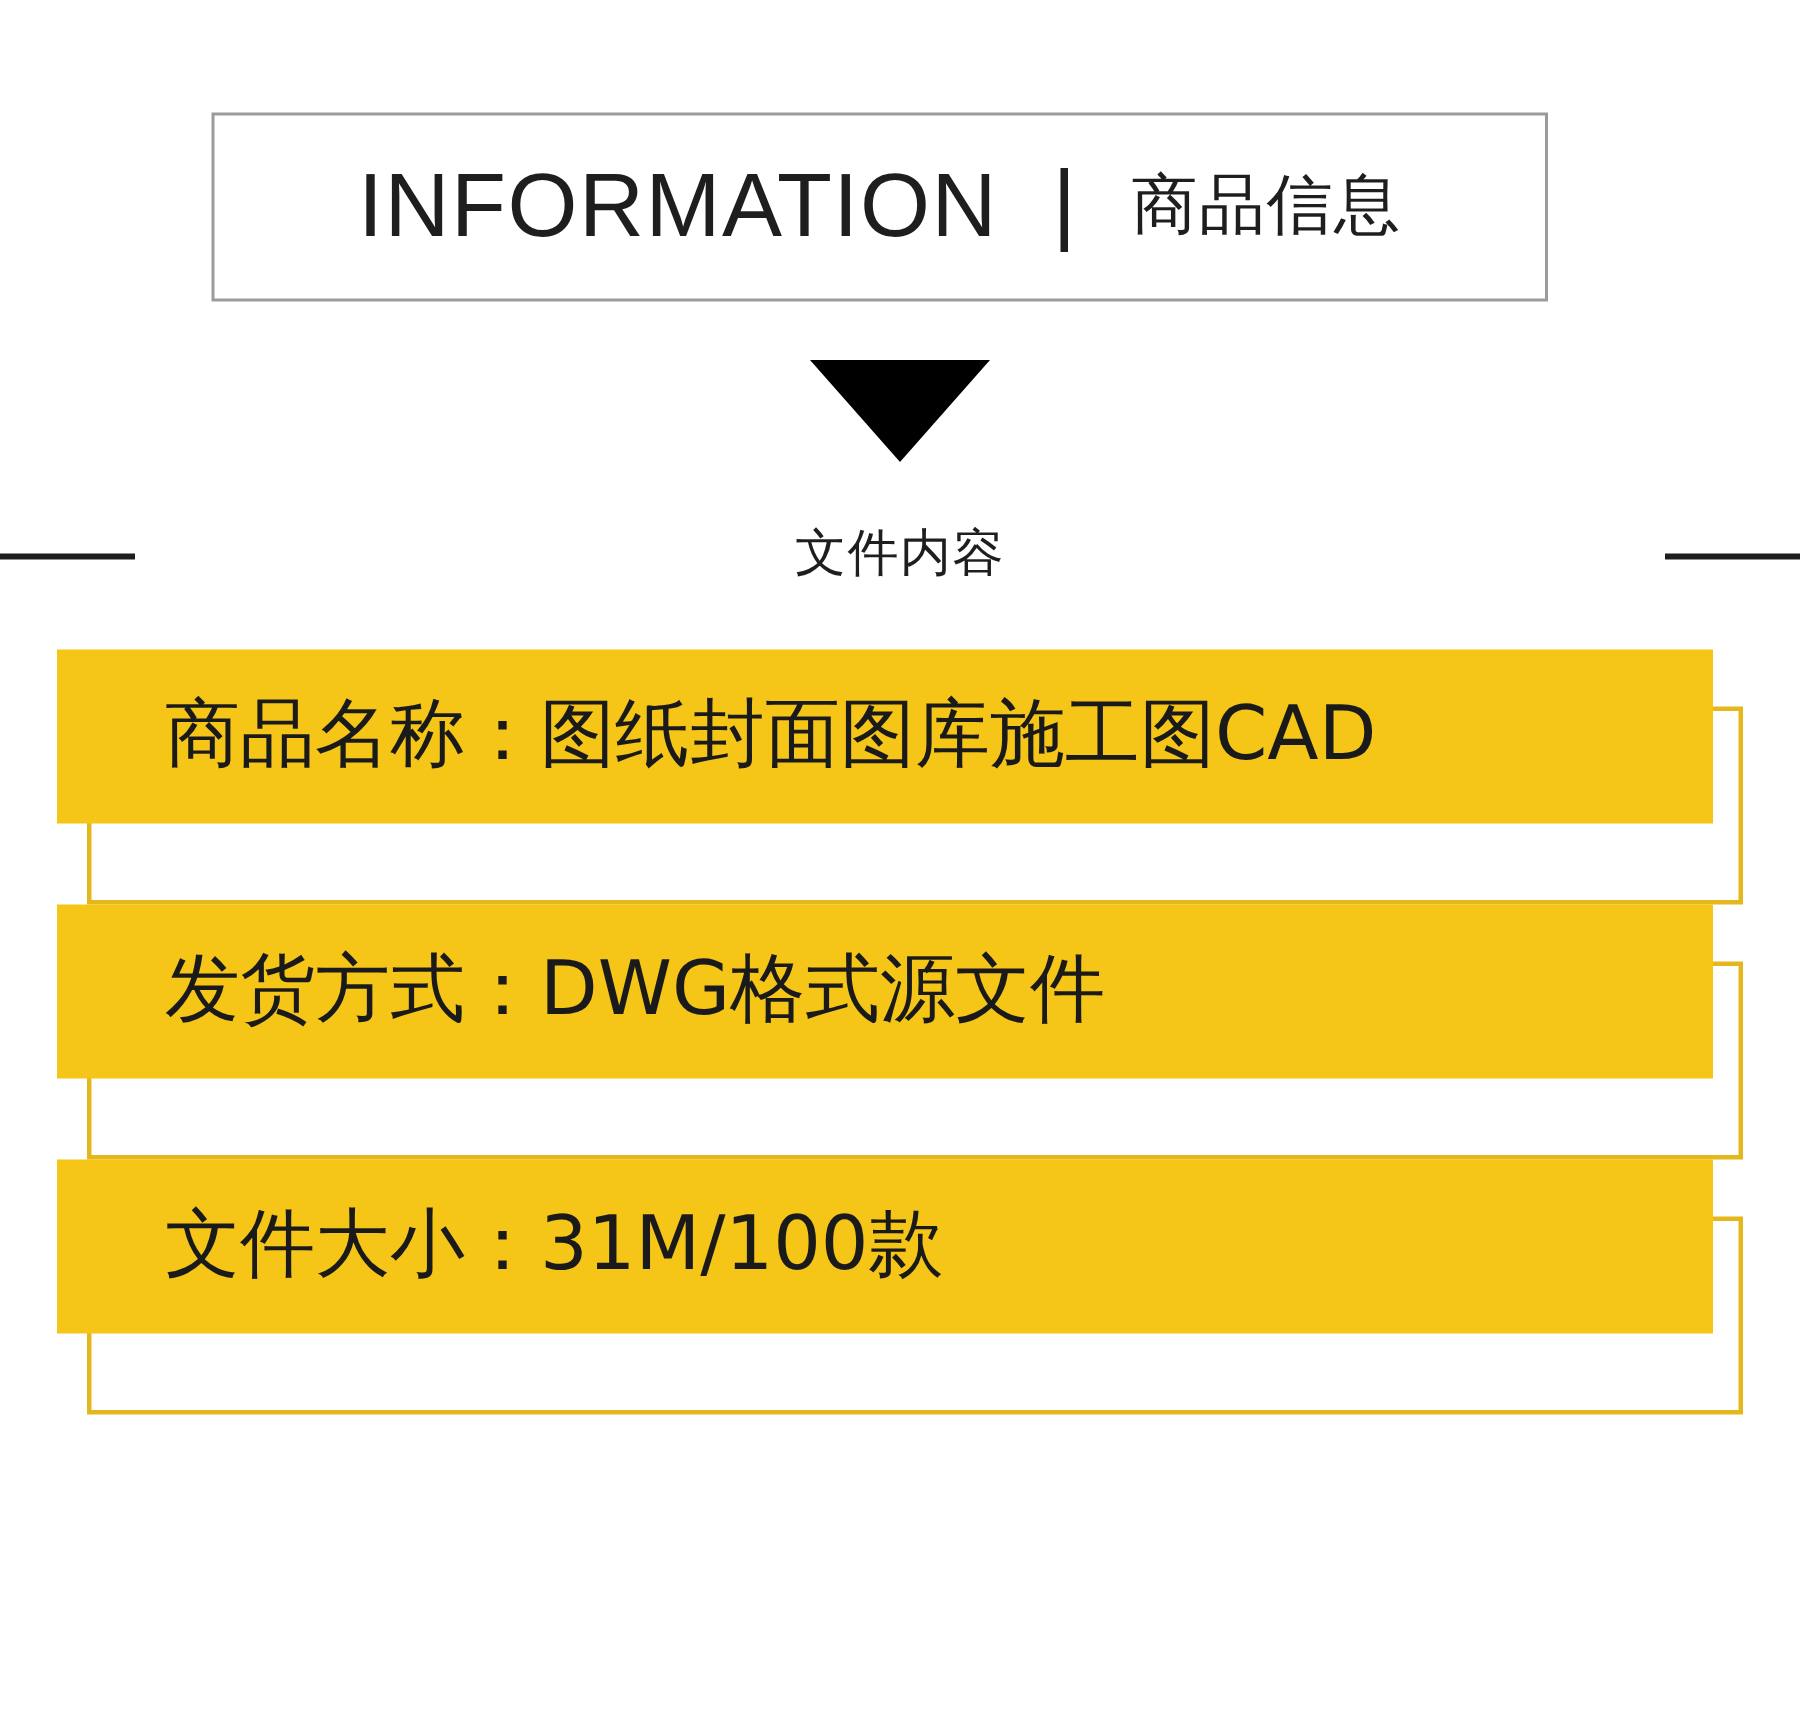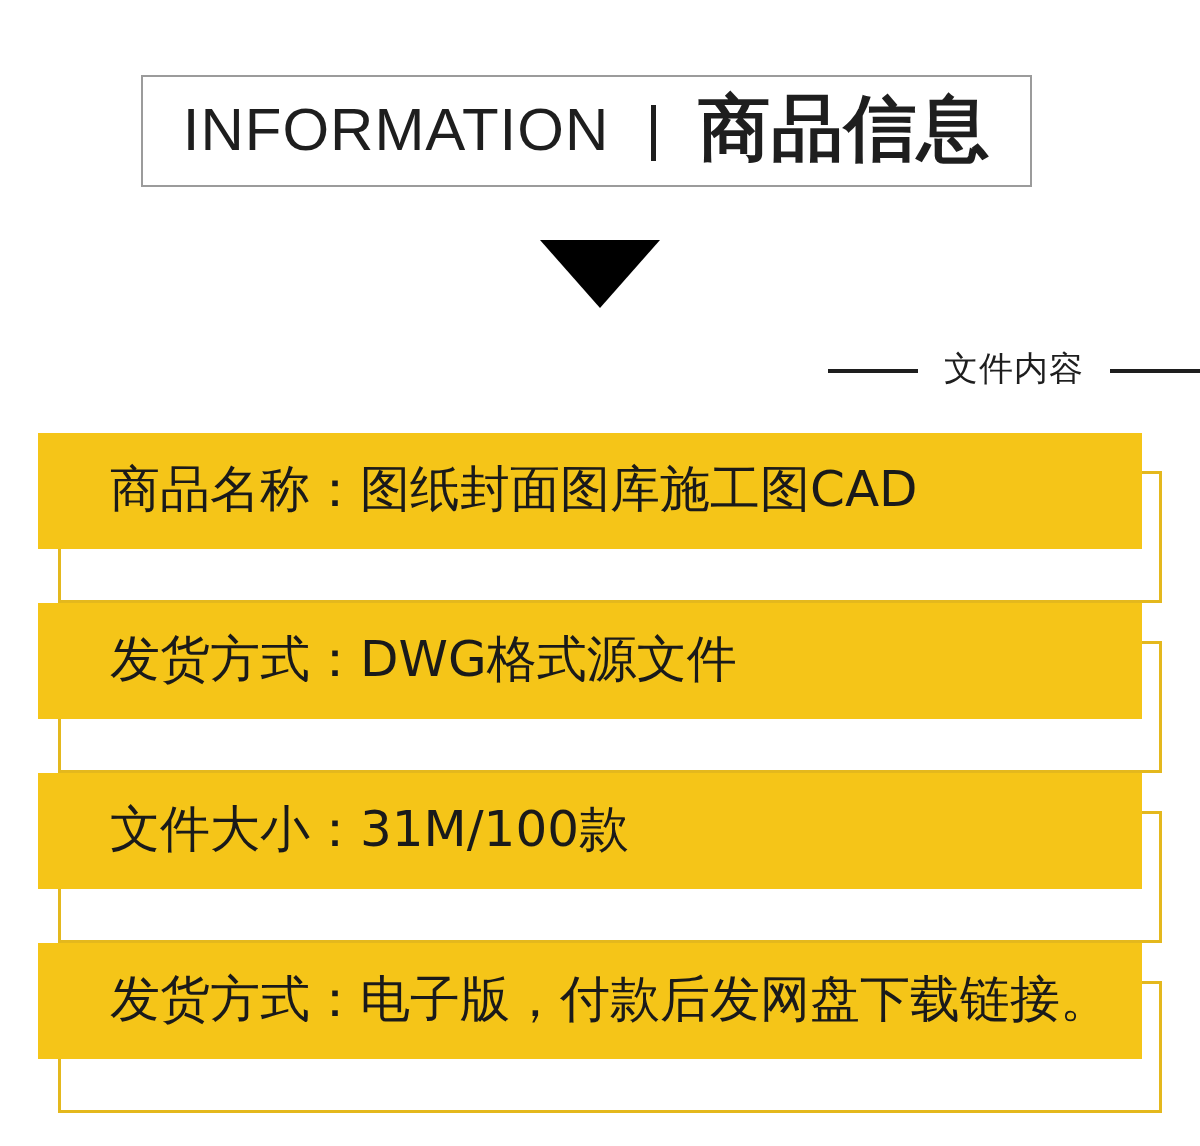--- a/index.html
+++ b/index.html
@@ -15,21 +15,21 @@
     color: #1c1c1c;
     overflow: hidden;
   }
 
   
   .header-box {
     position: absolute;
     left: 141px;
     top: 75px;
     width: 891px;
-    height: 112px;
+    height: 126px;
     border: 2px solid #9b9b9b;
     box-sizing: border-box;
     display: flex;
     align-items: center;
     justify-content: center;
   }
   .header-inner {
     display: flex;
     align-items: center;
     justify-content: center;
@@ -45,22 +45,22 @@
   }
   .header-sep {
     display: inline-block;
     width: 5px;
     height: 56px;
     background: #1e1e1e;
     margin: 0 42px;
     transform: translateY(4px);
   }
   .header-cn {
-    font-size: 72px;
-    font-weight: 700;
+    font-size: 44px;
+    font-weight: 400;
     letter-spacing: 1px;
     color: #1e1e1e;
     font-family: "DejaVu Sans", "Liberation Sans", sans-serif;
   }
 
   
   .triangle {
     position: absolute;
     left: 540px;
     top: 240px;
@@ -73,21 +73,21 @@
 
   
   .divider {
     position: absolute;
     left: 0;
     top: 344px;
     width: 1200px;
     height: 54px;
     display: flex;
     align-items: center;
-    justify-content: flex-end;
+    justify-content: space-between;
   }
   .divider-line {
     width: 90px;
     height: 4px;
     background: #1e1e1e;
   }
   .divider-label {
     font-size: 34px;
     color: #1e1e1e;
     margin: 0 26px;
@@ -172,20 +172,14 @@
     </div>
   </div>
 
   <div class="info-row">
     <div class="row-outline"></div>
     <div class="row-fill">
       <span class="row-text">文件大小：31M/100款</span>
     </div>
   </div>
 
-  <div class="info-row">
-    <div class="row-outline"></div>
-    <div class="row-fill">
-      <span class="row-text">发货方式：电子版，付款后发网盘下载链接。</span>
-    </div>
-  </div>
 
 </div>
 
 </body></html>

